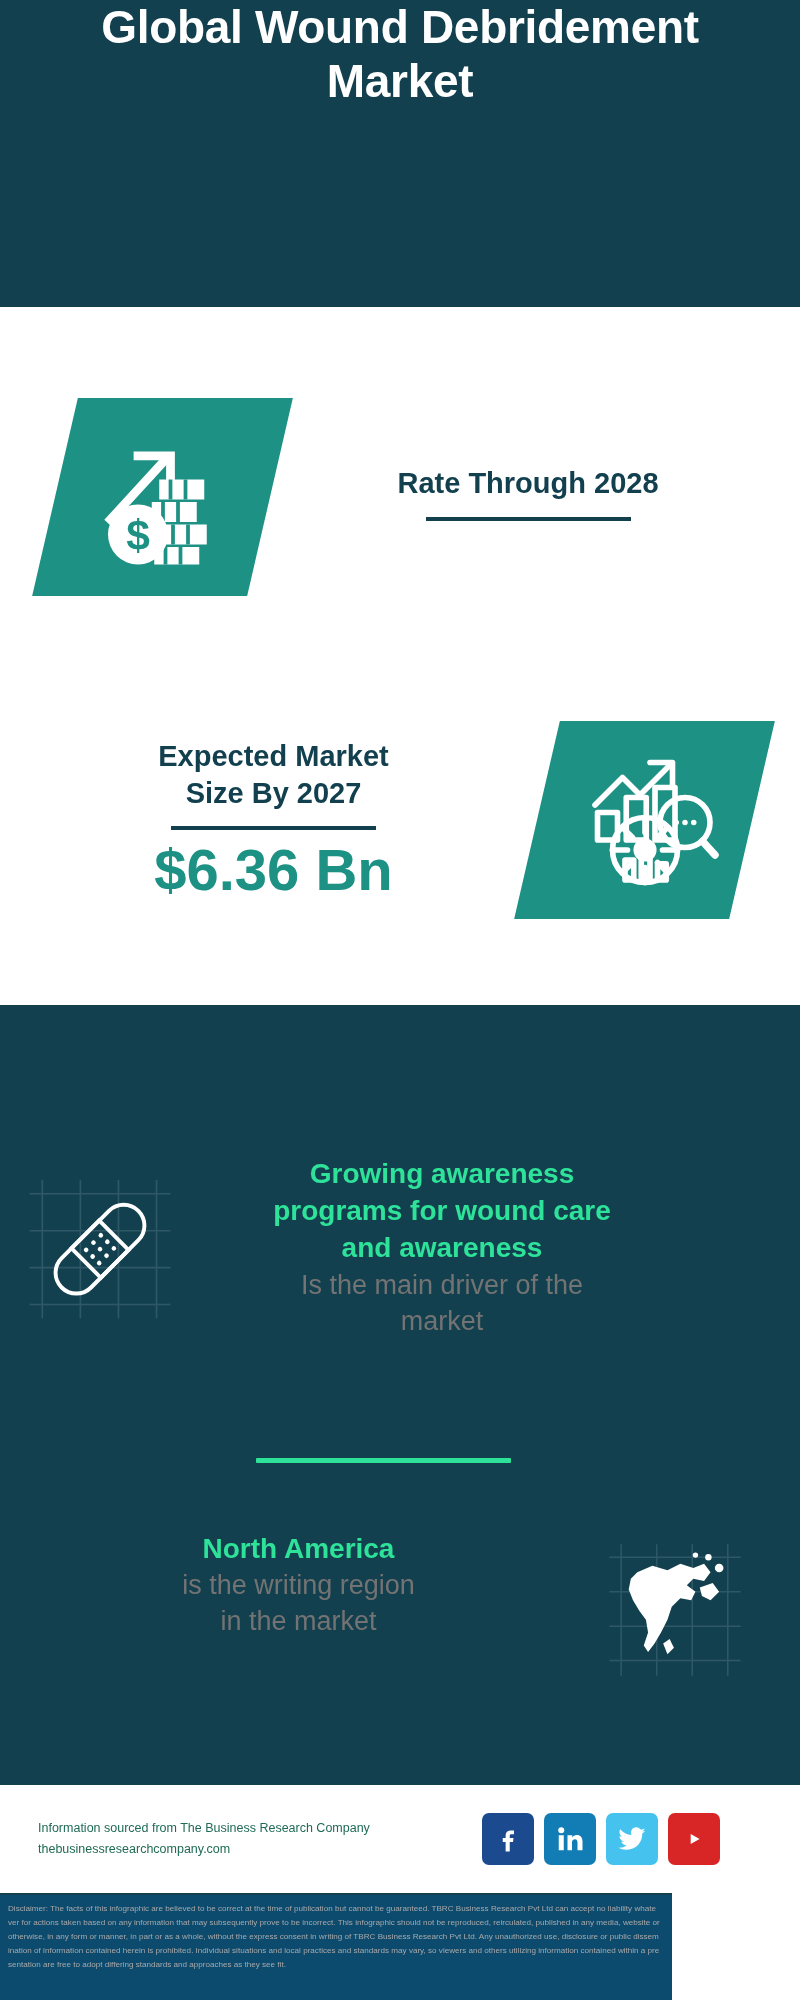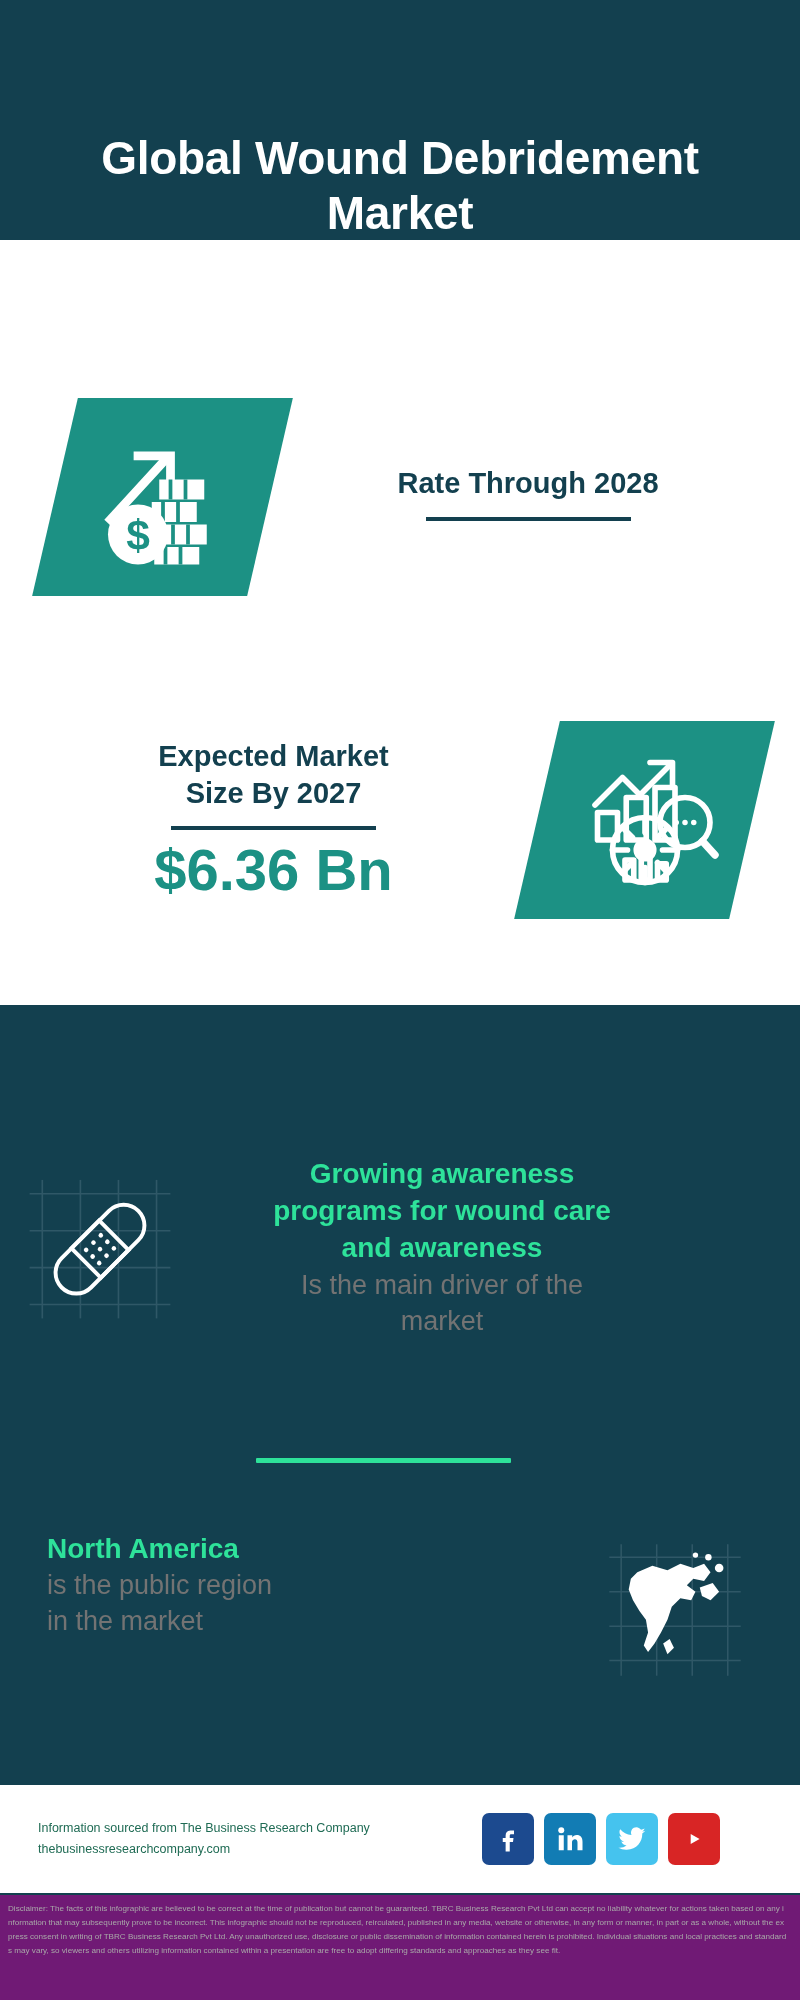--- a/index.html
+++ b/index.html
@@ -6,23 +6,23 @@
   html,body { width:800px; }
   body {
     width:800px; height:2000px; position:relative;
     background:#ffffff;
     font-family:"Liberation Sans", sans-serif;
     overflow:hidden;
   }
 
   
   .header {
-    position:absolute; left:0; top:0; width:800px; height:240px;
+    position:absolute; left:0; top:0; width:800px; height:307px;
     background:#13404f;
-    display:flex; align-items:flex-end; justify-content:center;
+    display:flex; align-items:flex-start; justify-content:center;
   }
   .header-title {
     color:#ffffff; font-size:46px; font-weight:bold;
     line-height:1.18; text-align:center; letter-spacing:-0.3px;
     width:640px;
   }
 
   
   .white-band {
     position:absolute; left:0; top:307px; width:800px; height:698px;
@@ -84,21 +84,21 @@
   .green-divider {
     position:absolute; left:256px; top:1458px;
     width:255px; height:5px; background:#2ee29a; border-radius:1px;
   }
 
   
   .region-block {
     position:absolute; left:0; top:1530px; width:800px; height:220px;
     display:flex; align-items:flex-start;
   }
-  .region-text { flex:1 1 auto; padding-left:47px; }
+  .region-text { flex:1 1 auto; text-align:center; padding-left:47px; }
   .region-icon { width:250px; flex:0 0 auto; display:flex; justify-content:center; padding-top:10px;}
 
   
   .footer {
     position:absolute; left:0; top:1783px; width:800px; height:110px;
     background:#ffffff;
     border-top:2px solid #13404f;
     display:flex; align-items:center;
   }
   .footer-text { margin-left:38px; width:430px; }
@@ -109,22 +109,22 @@
   .sq {
     width:52px; height:52px; border-radius:7px;
     display:flex; align-items:center; justify-content:center;
   }
   .sq-fb { background:#1c4a8f; }
   .sq-li { background:#127cb4; }
   .sq-tw { background:#45c3ee; }
   .sq-yt { background:#d82525; }
 
   .disclaimer {
-    position:absolute; left:0; top:1893px; width:800px; height:107px;
-    background:#701a75; border-top:2px solid #13404f;
+    position:absolute; left:0; top:1893px; width:672px; height:107px;
+    background:#0c4a6e; border-top:2px solid #13404f;
     padding:7px 12px 0 8px;
   }
   .disclaimer p {
     color:#a9a9a9; font-size:8.1px; line-height:1.72; text-align:left;
     word-break:break-all;
   }
 </style>
 </head>
 <body>
 
@@ -261,21 +261,21 @@
     <div class="plain-line">Is the main driver of the</div>
     <div class="plain-line">market</div>
   </div>
 </div>
 
 <div class="green-divider"></div>
 
 <div class="region-block">
   <div class="region-text">
     <div class="accent-line">North America</div>
-    <div class="plain-line">is the public region</div>
+    <div class="plain-line">is the writing region</div>
     <div class="plain-line">in the market</div>
   </div>
   <div class="region-icon">
     <svg width="140" height="140" viewBox="0 0 130 130">
       <g stroke="#355d6c" stroke-width="1.4" opacity="0.85">
         <line x1="15" y1="4" x2="15" y2="126"></line>
         <line x1="48" y1="4" x2="48" y2="126"></line>
         <line x1="81" y1="4" x2="81" y2="126"></line>
         <line x1="114" y1="4" x2="114" y2="126"></line>
         <line x1="4" y1="16" x2="126" y2="16"></line>

